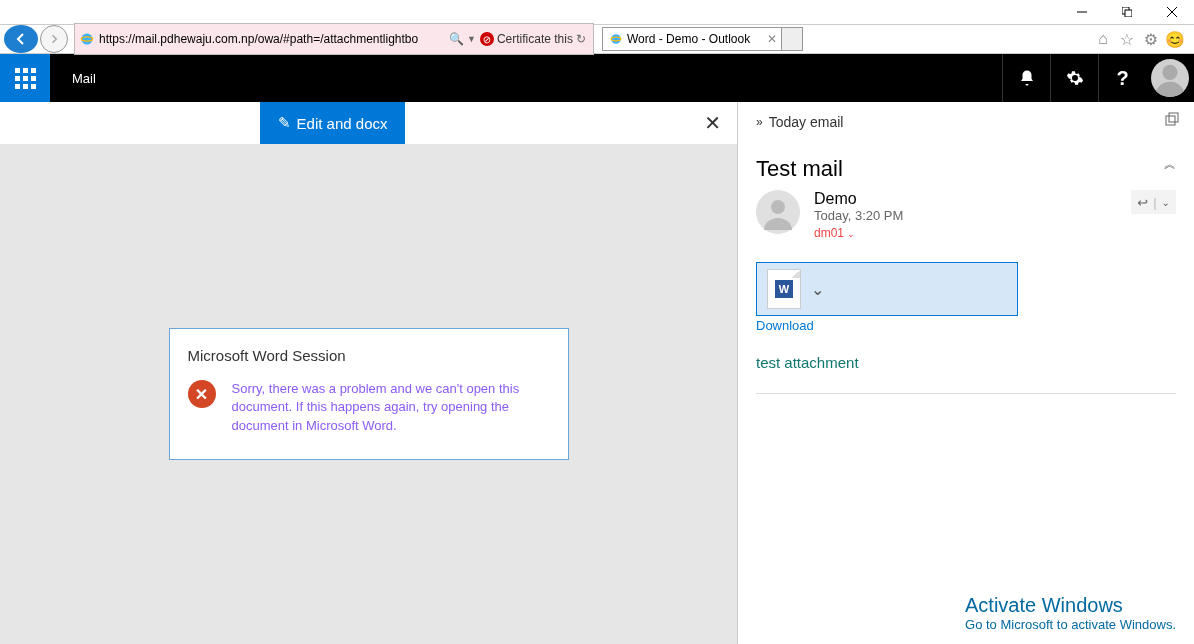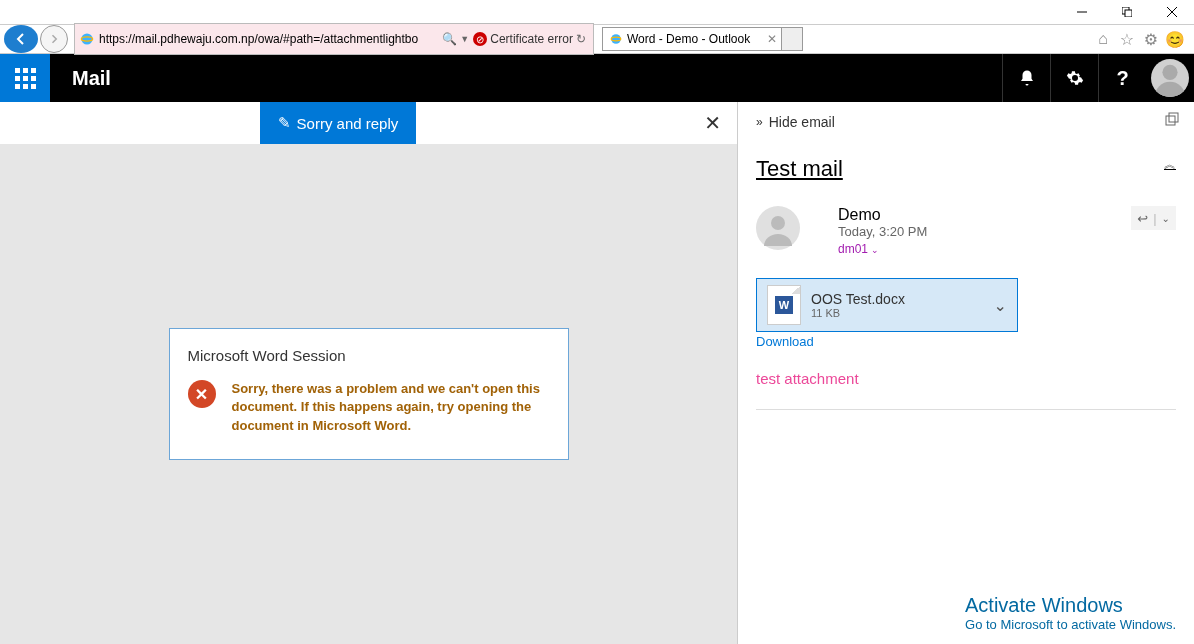--- a/index.html
+++ b/index.html
@@ -26,72 +26,72 @@
 .tab-close { position:absolute; right:4px; color:#888; font-size:12px; }
 .new-tab { width: 22px; height: 24px; border: 1px solid #999; background: #eee; margin-left: -1px; }
 .nav-icons { display: flex; align-items: center; gap: 6px; margin-left: auto; color: #888; padding-right:6px; }
 .nav-icons span { width: 18px; height:18px; display:flex; align-items:center; justify-content:center; }
 
 
 .owa-header { height: 48px; background: #000; display: flex; align-items: center; color: #fff; }
 .waffle { width: 50px; height: 48px; background: #0078d7; display: flex; align-items: center; justify-content: center; }
 .waffle-grid { display:grid; grid-template-columns:repeat(3,5px); grid-template-rows:repeat(3,5px); gap:3px; }
 .waffle-grid span { background:#fff; }
-.owa-title { font-size: 20px; font-weight: 700; margin-left: 22px; }
+.owa-title { font-size: 13px; font-weight: 400; margin-left: 22px; }
 .owa-header-right { margin-left: auto; display: flex; height:48px; }
 .owa-hbtn { width: 48px; display:flex; align-items:center; justify-content:center; border-left:1px solid #333; cursor:pointer; }
 .owa-avatar { width:38px; height:38px; border-radius:50%; background:#d0d0d0; margin:5px; display:flex; align-items:center; justify-content:center; overflow:hidden; }
 
 
 .main { display: flex; height: calc(644px - 24px - 30px - 48px); }
 .left-pane { flex: 1; background: #e6e6e6; position: relative; border-right:1px solid #ccc; display:flex; flex-direction:column; }
 .left-top { height: 42px; background:#fff; display:flex; align-items:center; padding-left:260px; position:relative; }
 .edit-reply { background: #0078d7; color:#fff; height:42px; display:flex; align-items:center; padding:0 18px; font-size:15px; cursor:pointer; }
 .edit-reply .pencil { margin-right:6px; }
 .close-x { position:absolute; right:16px; font-size:20px; color:#333; cursor:pointer; }
 
 .doc-preview { flex:1; display:flex; align-items:center; justify-content:center; }
 .error-card { width: 400px; background:#fff; border:1px solid #6ca6d8; padding:18px 18px 24px 18px; }
 .error-title { font-size:15px; color:#333; margin-bottom:16px; }
 .error-body { display:flex; }
 .error-icon { width:28px; height:28px; background:#d34726; border-radius:50%; display:flex; align-items:center; justify-content:center; color:#fff; font-weight:bold; margin-right:16px; flex-shrink:0; }
-.error-text { font-size:13px; color:#a16207; line-height:1.4;font-weight:bold; }
+.error-text { font-size:13px; color:#8b5cf6; line-height:1.4; }
 .session-id { font-size:10px; color:#333; margin-top:16px; }
 
 
 .right-pane { width: 456px; background:#fff; padding: 12px 18px 0 18px; position:relative; overflow:hidden; }
 .hide-email { font-size:14px; color:#333; display:flex; align-items:center; cursor:pointer; }
 .hide-email .chev { margin-right:8px; font-size:12px; letter-spacing:-2px; }
 .popout-icon { position:absolute; top:10px; right:14px; color:#666; cursor:pointer; }
-.subject-row { display:flex; margin-top:26px;text-decoration:underline; }
+.subject-row { display:flex; margin-top:26px; }
 .subject { font-size:22px; font-weight:400; flex:1; }
 .collapse-up { color:#666; font-size:12px; cursor:pointer; }
 
-.sender-row { display:flex; margin-top:24px;gap:24px; }
+.sender-row { display:flex; margin-top:8px; }
 .sender-avatar { width:44px; height:44px; border-radius:50%; background:#e0e0e0; display:flex; align-items:center; justify-content:center; margin-right:14px; }
 .sender-info { flex:1; }
 .sender-name { font-size:16px; }
 .sender-time { font-size:13px; color:#666; }
-.sender-to { font-size:12px; color:#a21caf; margin-top:3px; }
+.sender-to { font-size:12px; color:#ef4444; margin-top:3px; }
 .sender-to .dd { font-size:9px; margin-left:3px; }
 .reply-actions { display:flex; align-items:center; background:#f3f3f3; height:24px; padding:0 6px; gap:5px; }
 .reply-actions span { font-size:13px; color:#666; cursor:pointer; }
 
 .attachment { margin-top:22px; border:1px solid #0078d7; background:#d6e8f7; height:54px; width:262px; display:flex; align-items:center; padding:0 10px; cursor:pointer; position:relative; }
 .word-icon { width:34px; height:40px; background:#fff; border:1px solid #ccc; display:flex; align-items:center; justify-content:center; margin-right:10px; position:relative; }
 .word-icon::before { content:""; position:absolute; top:0; right:0; width:8px; height:8px; background:linear-gradient(135deg,#fff 50%,#ddd 50%); }
 .word-w { width:18px; height:18px; background:#2b579a; color:#fff; font-size:11px; font-weight:bold; display:flex; align-items:center; justify-content:center; }
 .attach-info { flex:1; }
 .attach-name { font-size:14px; color:#333; }
 .attach-size { font-size:11px; color:#666; }
 .attach-chev { color:#555; }
 
 .download-link { font-size:13px; color:#0078d7; cursor:pointer; display:inline-block; }
 
-.email-body { margin-top:20px; font-size:15px; color:#ec4899; padding-bottom:12px; }
+.email-body { margin-top:20px; font-size:15px; color:#0f766e; padding-bottom:12px; }
 .body-divider { border:none; border-top:1px solid #ddd; margin-top:10px; }
 
 .activate-win { position:absolute; bottom:12px; right:18px; text-align:left; color:#0369a1; }
 .activate-win .aw1 { font-size:20px; }
 .activate-win .aw2 { font-size:13px; }
 </style>
 </head>
 <body>
 
 <div class="titlebar">
@@ -130,21 +130,21 @@
       <svg width="14" height="14" viewBox="0 0 20 20">
           <circle cx="10" cy="10" r="8" fill="#3db2ff"></circle>
           <ellipse cx="10" cy="10" rx="8" ry="3" fill="none" stroke="#ffb900" stroke-width="2"></ellipse>
         </svg>
     </span>
     <input value="https://mail.pdhewaju.com.np/owa/#path=/attachmentlightbo" style="">
     <span class="search-icon">🔍</span>
     <span style="color:#666;font-size:9px;">▼</span>
     <span class="cert">
       <span class="cert-icon">⊘</span>
-      <span>Certificate error</span>
+      <span>Certificate this</span>
     </span>
     <span class="refresh-icon">↻</span>
   </div>
   <div class="tab-strip">
     <div class="tab">
       <span class="ie-icon-small">
         <svg width="12" height="12" viewBox="0 0 20 20">
             <circle cx="10" cy="10" r="8" fill="#3db2ff"></circle>
             <ellipse cx="10" cy="10" rx="8" ry="3" fill="none" stroke="#ffb900" stroke-width="2"></ellipse>
           </svg>
@@ -199,41 +199,41 @@
     </div>
   </div>
 </div>
 
 <div class="main">
 
   <div class="left-pane">
     <div class="left-top">
       <div class="edit-reply">
         <span class="pencil">✎</span>
-        <span>Sorry and reply</span>
+        <span>Edit and docx</span>
       </div>
       <span class="close-x">✕</span>
     </div>
     <div class="doc-preview">
       <div class="error-card">
         <div class="error-title">Microsoft Word Session</div>
         <div class="error-body">
           <div class="error-icon">✕</div>
           <div>
             <div class="error-text">Sorry, there was a problem and we can't open this document.  If this happens again, try opening the document in Microsoft Word.</div>
           </div>
         </div>
       </div>
     </div>
   </div>
 
   <div class="right-pane">
     <div class="hide-email">
       <span class="chev">»</span>
-      <span>Hide email</span>
+      <span>Today email</span>
     </div>
     <span class="popout-icon">
       <svg width="16" height="16" viewBox="0 0 16 16">
           <rect x="2" y="4" width="9" height="9" fill="none" stroke="#666"></rect>
           <rect x="5" y="1" width="9" height="9" fill="none" stroke="#666"></rect>
         </svg>
     </span>
 
     <div class="subject-row">
       <div class="subject">Test mail</div>
@@ -258,24 +258,20 @@
         <span>↩</span>
         <span style="color:#bbb">|</span>
         <span style="font-size:10px;">⌄</span>
       </div>
     </div>
 
     <div class="attachment">
       <div class="word-icon">
         <div class="word-w">W</div>
       </div>
-      <div class="attach-info">
-        <div class="attach-name">OOS Test.docx</div>
-        <div class="attach-size">11 KB</div>
-      </div>
       <span class="attach-chev">⌄</span>
     </div>
 
     <span class="download-link">Download</span>
 
     <div class="email-body">test attachment</div>
     <hr class="body-divider">
 
     <div class="activate-win">
       <div class="aw1">Activate Windows</div>

